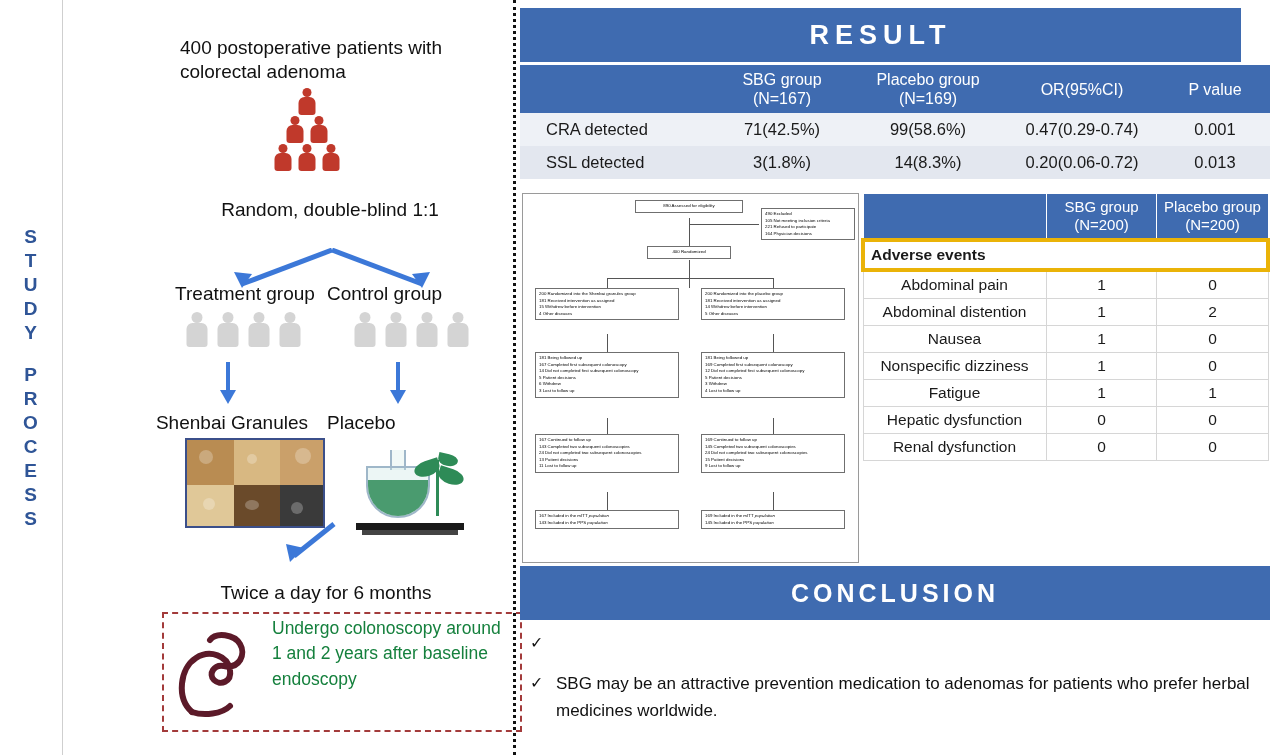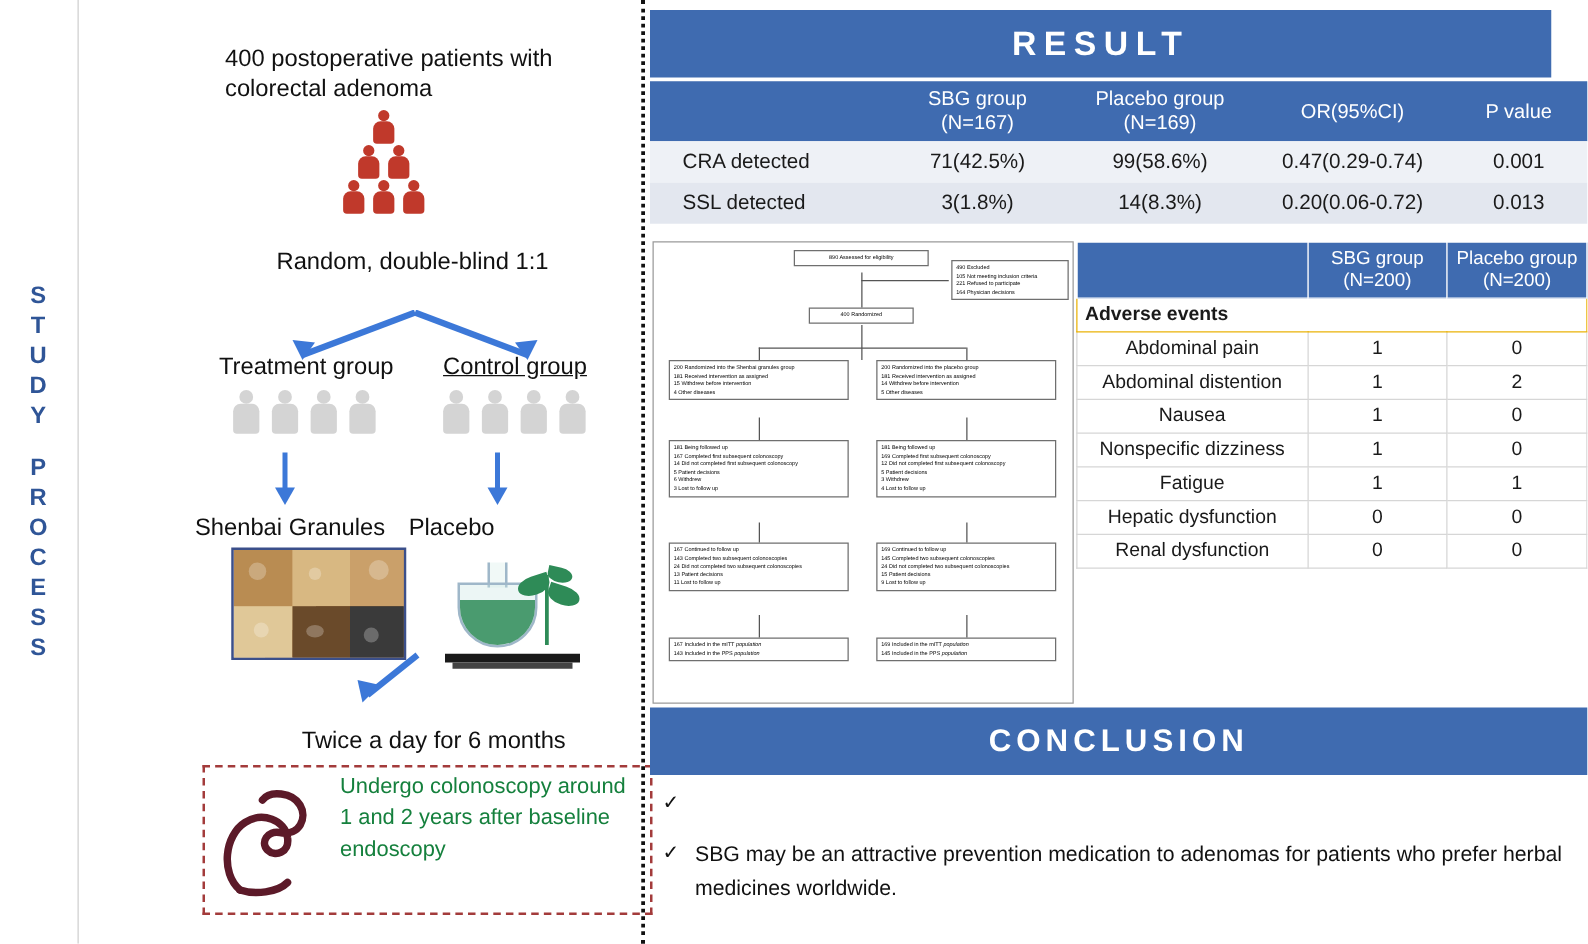--- a/index.html
+++ b/index.html
@@ -43,21 +43,21 @@
   .person.red .head, .person.red .body { background:#c0392b; }
   .person.gray .head, .person.gray .body { background:#d4d4d4; }
 
   .rand-label {
     position:absolute; left:118px; top:198px; width:300px; text-align:center;
     font-size:19px; line-height:1.3; color:#111;
   }
   .branch { position:absolute; left:150px; top:248px; width:240px; height:42px; }
 
   .grp-left { position:absolute; left:98px; top:283px; width:170px; text-align:center; font-size:19px; color:#111; }
-  .grp-right { position:absolute; left:265px; top:283px; width:170px; text-align:center; font-size:19px; color:#111;text-decoration:underline; }
+  .grp-right { position:absolute; left:265px; top:283px; width:170px; font-size:19px; color:#111; }
 
   .people-row { position:absolute; display:flex; gap:5px; }
   .people-left { left:122px; top:312px; }
   .people-right { left:290px; top:312px; }
   .people-row .person { width:26px; height:36px; }
   .people-row .person .head { width:11px; height:11px; }
   .people-row .person .body { width:21px; height:24px; top:11px; }
 
   .arrow-d { position:absolute; width:16px; height:44px; }
   .arrow-d .shaft { position:absolute; left:6px; top:0; width:4px; height:30px; background:#3c78d8; }
@@ -89,21 +89,21 @@
   .plant-stem { position:absolute; left:74px; bottom:12px; width:3px; height:56px; background:#2e8b57; }
   .leaf { position:absolute; background:#2e8b57; border-radius:50% 0 50% 50%; }
   .lf1 { left:52px; bottom:52px; width:26px; height:15px; transform:rotate(-18deg); }
   .lf2 { left:76px; bottom:44px; width:26px; height:15px; border-radius:0 50% 50% 50%; transform:rotate(18deg); }
   .lf3 { left:76px; bottom:62px; width:20px; height:12px; border-radius:0 50% 50% 50%; transform:rotate(12deg); }
   .stand { position:absolute; left:294px; top:523px; width:108px; height:7px; background:#1a1a1a; }
   .stand2 { position:absolute; left:300px; top:530px; width:96px; height:5px; background:#444; }
 
   .merge-arrow { position:absolute; left:210px; top:520px; width:80px; height:58px; }
 
-  .twice { position:absolute; left:135px; top:582px; width:300px; text-align:center; font-size:19px; color:#111; }
+  .twice { position:absolute; left:114px; top:582px; width:300px; text-align:center; font-size:19px; color:#111; }
 
   .colon-box {
     position:absolute; left:100px; top:612px; width:360px; height:120px;
     border:2px dashed #a33b3b;
   }
   .colon-svg { position:absolute; left:108px; top:620px; }
   .colon-text { position:absolute; left:210px; top:616px; width:240px; font-size:17.5px; line-height:1.45; color:#15803d; }
 
   
   .divider { position:absolute; left:513px; top:0; width:0; height:755px; border-left:3px dotted #111; }
@@ -130,21 +130,21 @@
   .t-main tr.alt td { background:#e3e7ef; }
 
   .flow { position:absolute; left:2px; top:193px; width:337px; height:370px; border:1px solid #9a9a9a; background:#fff; overflow:hidden; }
   .fbox { position:absolute; border:1px solid #6f6f6f; background:#fff; font-size:4.4px; line-height:1.5; padding:2px 3px; color:#000; }
   .fline { position:absolute; background:#555; }
 
   .t-ae { position:absolute; left:341px; top:193px; width:409px; font-size:15.5px; }
   .t-ae th { background:#3f6bb0; color:#fff; font-weight:normal; text-align:center; padding:4px 4px; font-size:15px; line-height:1.2; border:1px solid #fff; }
   .t-ae td { border:1px solid #d6d6d6; padding:4px 4px; text-align:center; }
   .t-ae td.name { text-align:center; }
-  .t-ae td.section { text-align:left; font-weight:bold; border:1px solid #eab308; padding-left:6px; }
+  .t-ae td.section { text-align:left; font-weight:bold; border:4px solid #eab308; padding-left:6px; }
 
   .concl { position:absolute; left:0; top:630px; width:750px; font-size:17px; color:#111; }
   .concl .item { display:flex; align-items:flex-start; margin:0 0 14px 0; padding:0 18px 0 10px; line-height:1.6; }
   .concl .chk { flex:0 0 26px; color:#111; font-size:16px; }
 </style>
 </head>
 <body>
 
 <div class="page">
 

